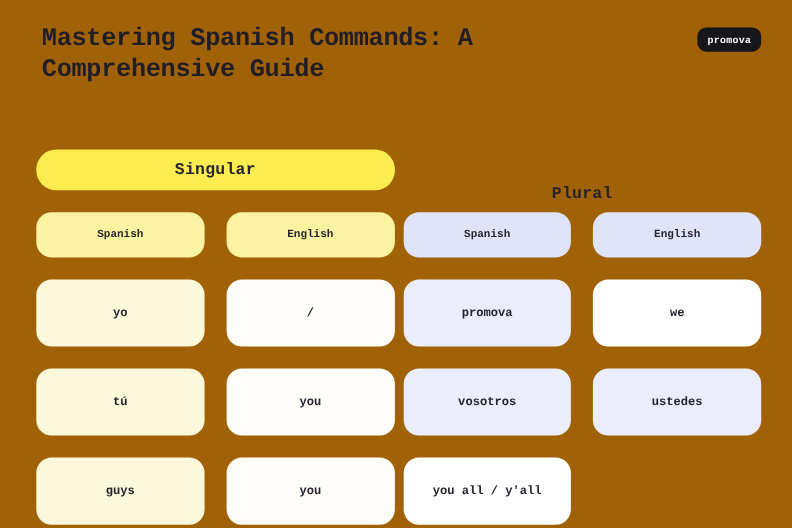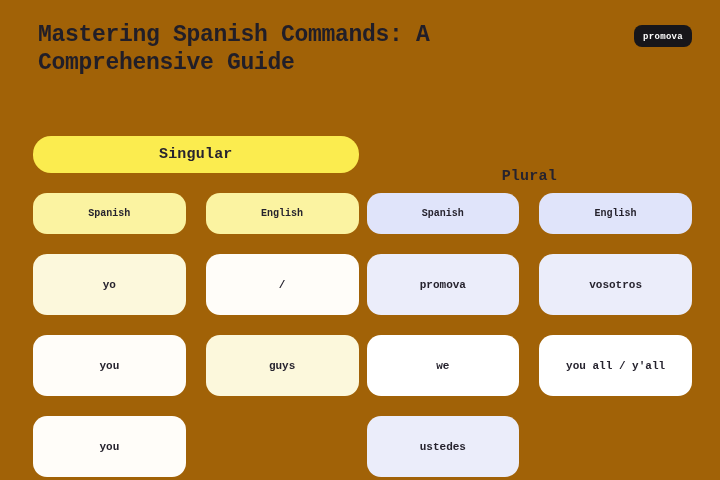--- a/index.html
+++ b/index.html
@@ -83,31 +83,32 @@
 
   <div class="table">
 
     <div class="group g-singular">
       <div class="group-header">Singular</div>
       <div class="cell subheader">Spanish</div>
       <div class="cell subheader">English</div>
 
       <div class="cell datacell col-es">yo</div>
       <div class="cell datacell col-en">/</div>
+      <div class="cell datacell col-es">tú</div>
       <div class="cell datacell col-en">you</div>
       <div class="cell datacell col-es">guys</div>
       <div class="cell datacell col-en">you</div>
     </div>
 
     <div class="group g-plural">
       <div class="group-header">Plural</div>
       <div class="cell subheader">Spanish</div>
       <div class="cell subheader">English</div>
 
       <div class="cell datacell col-es">promova</div>
+      <div class="cell datacell col-en">we</div>
       <div class="cell datacell col-es">vosotros</div>
-      <div class="cell datacell col-en">we</div>
+      <div class="cell datacell col-es">ustedes</div>
       <div class="cell datacell col-en">you all / y'all</div>
-      <div class="cell datacell col-es">ustedes</div>
     </div>
 
   </div>
 </div>
 
 </body></html>

